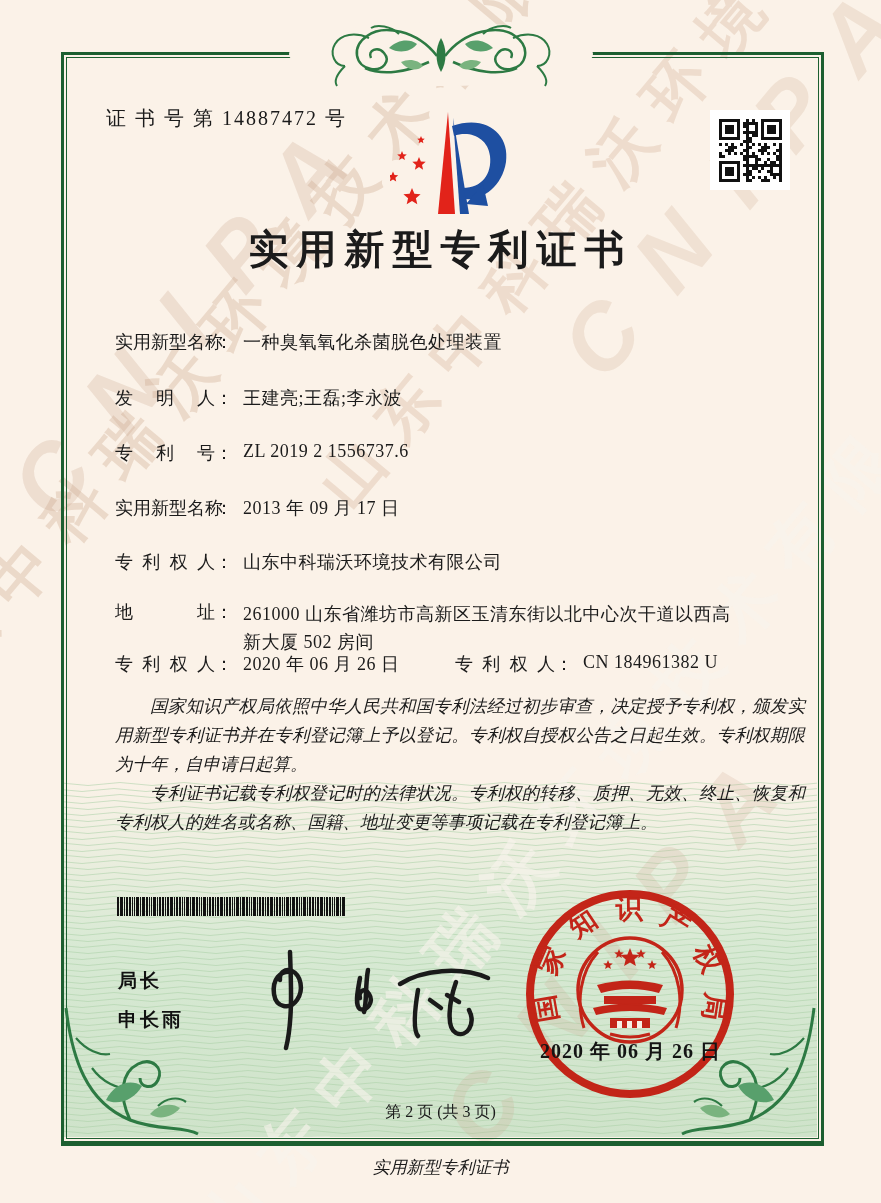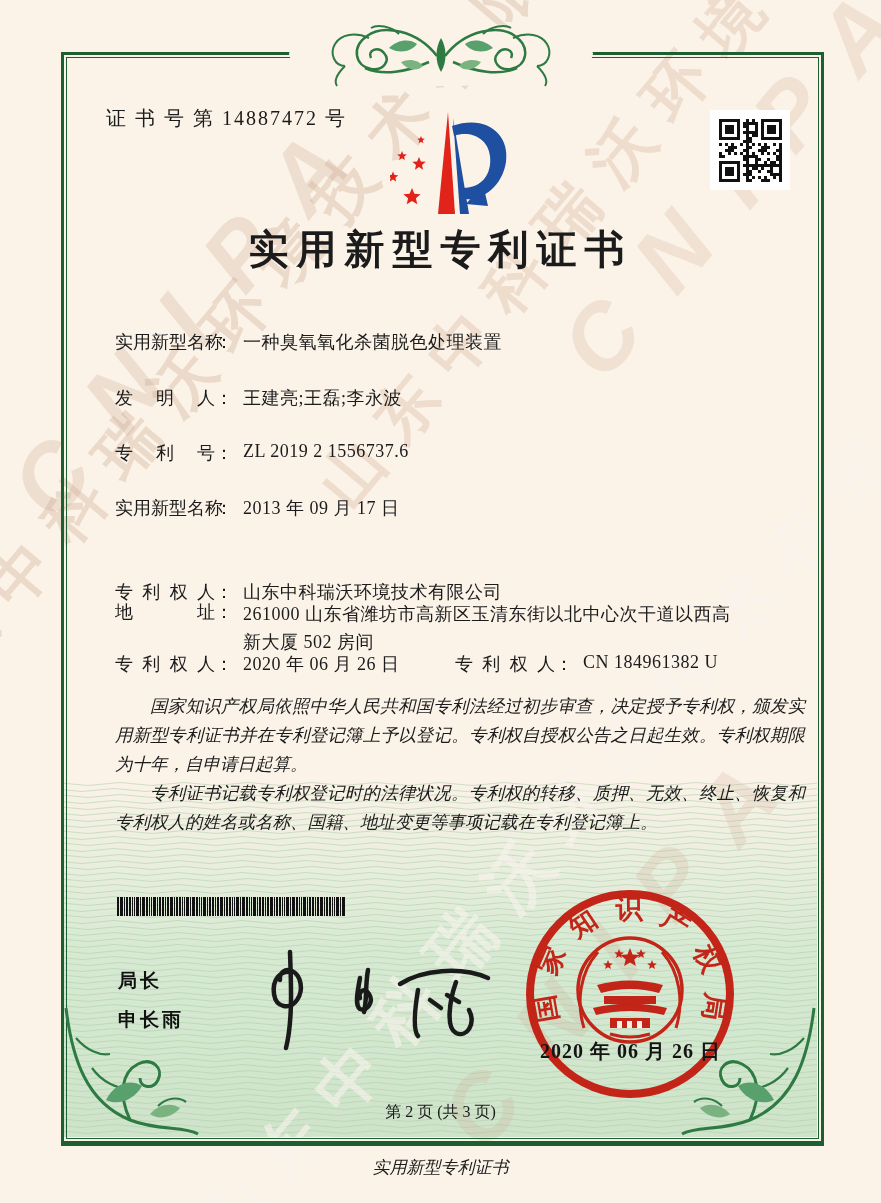--- a/index.html
+++ b/index.html
@@ -341,21 +341,21 @@
   </div>
   <div class="frow" style="top:386px">
     <span class="f-label">发明人</span><span class="f-colon">：</span><span class="f-value">王建亮;王磊;李永波</span>
   </div>
   <div class="frow" style="top:441px">
     <span class="f-label">专利号</span><span class="f-colon">：</span><span class="f-value">ZL 2019 2 1556737.6</span>
   </div>
   <div class="frow" style="top:496px">
     <span class="f-label">实用新型名称</span><span class="f-colon">：</span><span class="f-value">2013 年 09 月 17 日</span>
   </div>
-  <div class="frow" style="top:580px">
+  <div class="frow" style="top:550px">
     <span class="f-label">专利权人</span><span class="f-colon">：</span><span class="f-value">山东中科瑞沃环境技术有限公司</span>
   </div>
   <div class="frow" style="top:600px">
     <span class="f-label">地址</span><span class="f-colon">：</span><span class="f-value wrap">261000 山东省潍坊市高新区玉清东街以北中心次干道以西高新大厦 502 房间</span>
   </div>
   <div class="frow" style="top:652px">
     <span class="f-label">专利权人</span><span class="f-colon">：</span><span class="f-value">2020 年 06 月 26 日</span>
     <span class="pair2">
       <span class="f-label">专利权人</span><span class="f-colon">：</span><span class="f-value">CN 184961382 U</span>
     </span>

